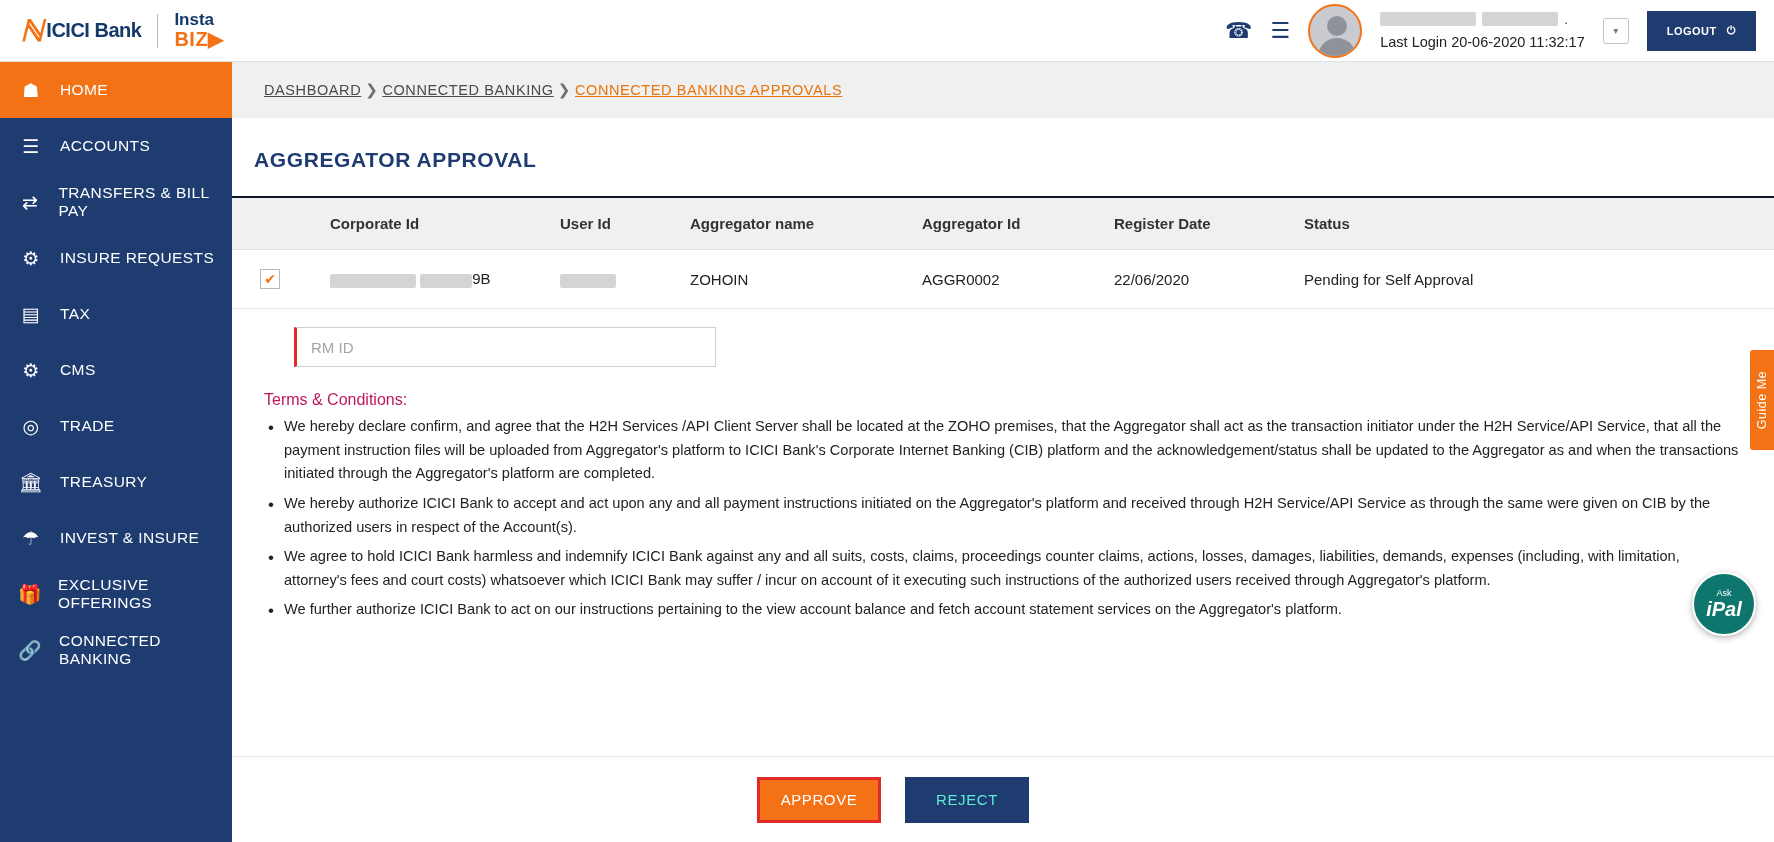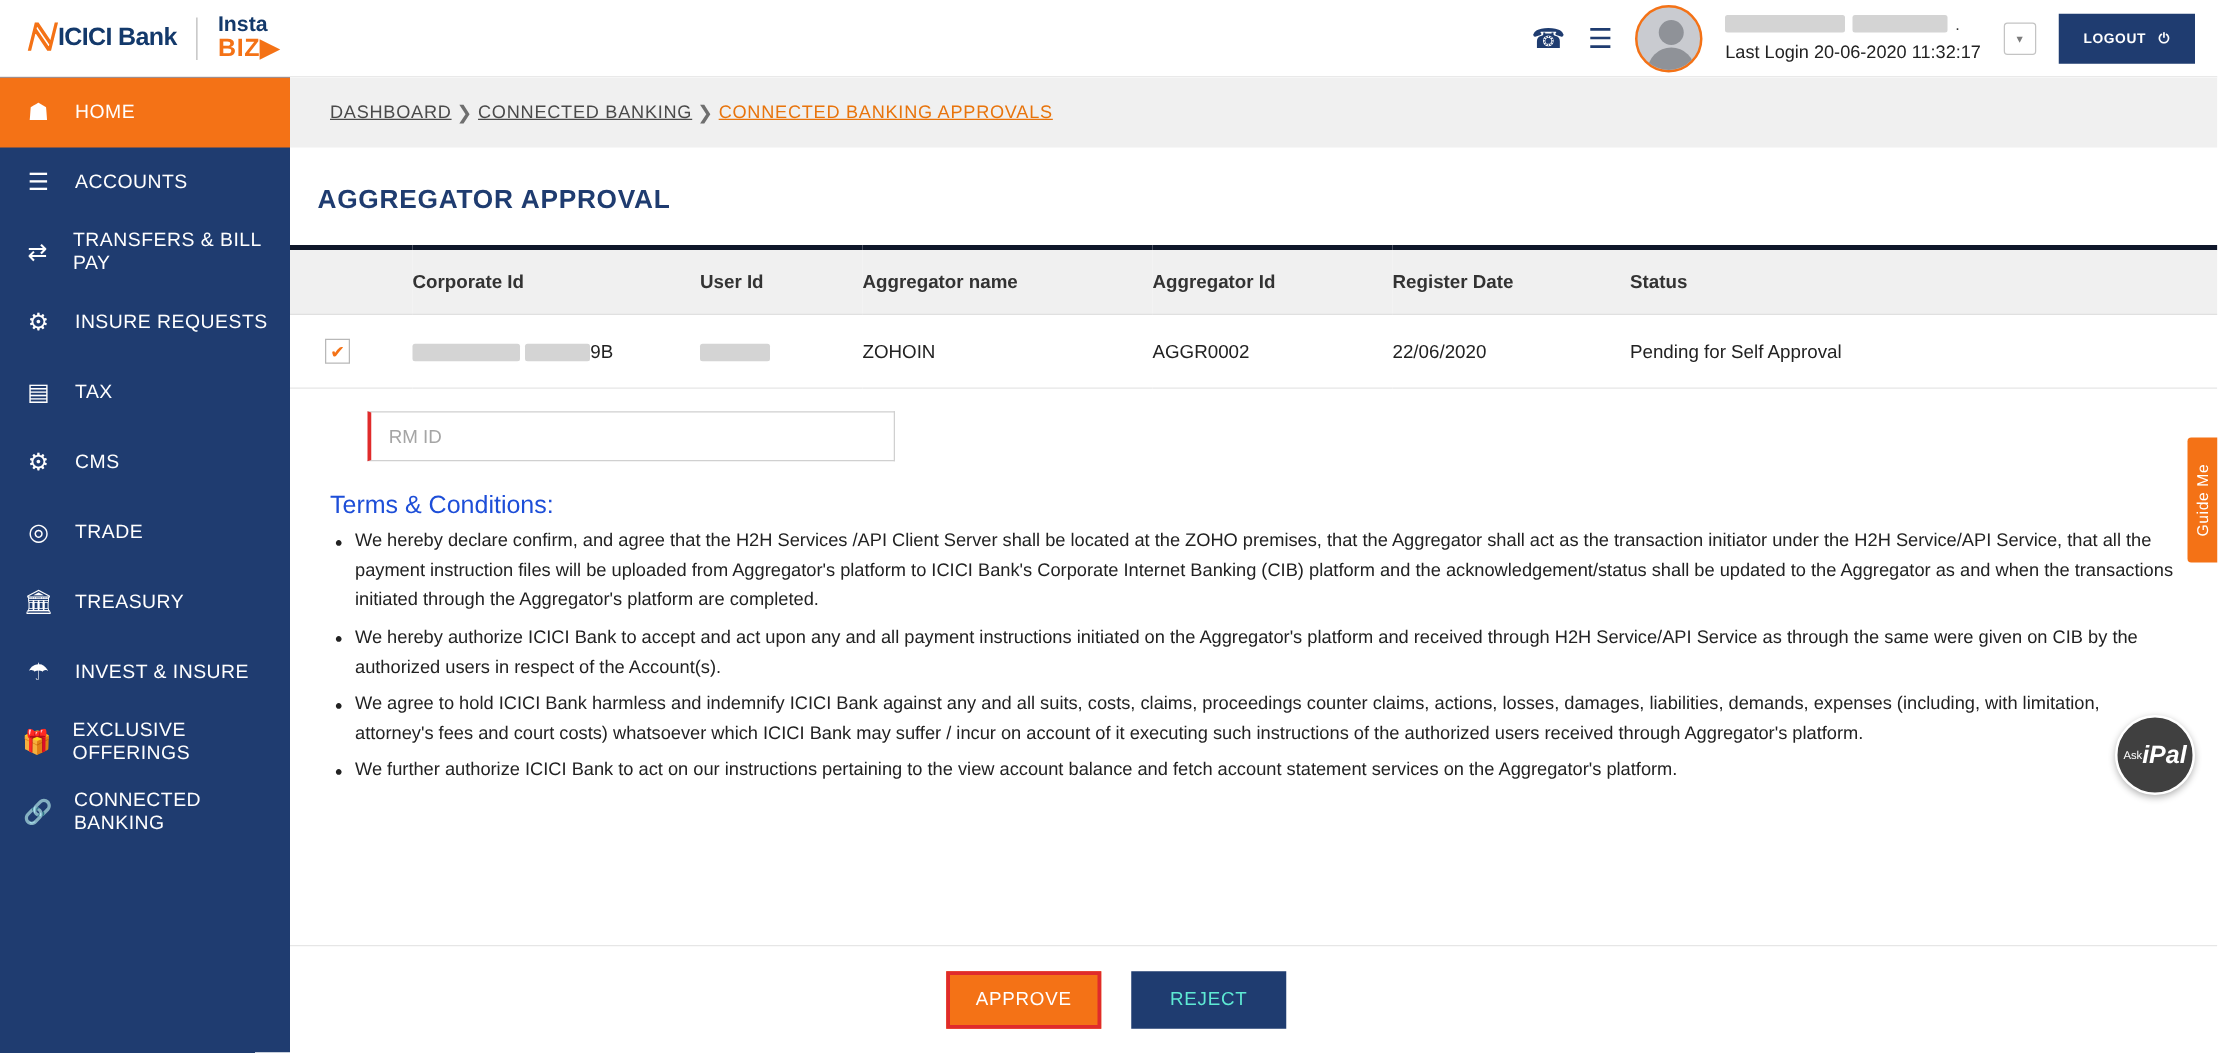--- a/index.html
+++ b/index.html
@@ -88,21 +88,21 @@
   .bc-sep { color: #6f6f6f; font-size: 15px; }
 
   .page-title {
     font-size: 21px; color: #1F3C70; font-weight: bold; letter-spacing: 0.6px;
     padding: 30px 0 24px 22px;
   }
 
   table.grid { width: 100%; border-collapse: collapse; }
   table.grid thead th {
     background: #f0f0f0; text-align: left; font-size: 15px; color: #333;
-    font-weight: bold; padding: 17px 0; border-top: 4px solid #0f172a;
+    font-weight: bold; padding: 17px 0; border-top: 2px solid #0f172a;
     border-bottom: 1px solid #e0e0e0;
   }
   table.grid tbody td {
     padding: 19px 0; font-size: 15px; color: #222; border-bottom: 1px solid #e6e6e6;
   }
   .col-check { width: 98px; padding-left: 28px !important; }
   .col-corp { width: 230px; }
   .col-user { width: 130px; }
   .col-agg { width: 232px; }
   .col-aggid { width: 192px; }
@@ -115,21 +115,21 @@
   }
 
   .rm-row { padding: 18px 0 8px 22px; margin-left: 40px; }
   .rm-input {
     width: 422px; height: 40px; border: 1px solid #d0d0d0; border-left: 3px solid #E02B2B;
     padding: 0 14px; font-size: 15px; color: #9a9a9a; outline: none;
     font-family: "Liberation Sans", sans-serif; background: #fff;
   }
   .rm-input::placeholder { color: #a5a5a5; }
 
-  .terms-head { font-size: 20px; color: #1d4ed8; padding: 16px 0 6px 32px; }
+  .terms-head { font-size: 16px; color: #be185d; padding: 16px 0 6px 32px; }
   ul.terms { margin: 0; padding: 0 34px 0 52px; list-style: none; }
   ul.terms li {
     position: relative; font-size: 14.6px; line-height: 1.62; color: #222;
     margin-bottom: 6px;
   }
   ul.terms li::before {
     content: "\2022"; position: absolute; left: -16px; top: -1px; font-size: 17px; color: #222;
   }
 
   .actions {
@@ -152,22 +152,22 @@
   
   .guide-me {
     position: absolute; right: 0; top: 350px; width: 24px; height: 100px;
     background: #F47216; color: #fff; font-size: 12.5px; letter-spacing: 0.5px;
     display: flex; align-items: center; justify-content: center; cursor: pointer;
     border-radius: 3px 0 0 3px;
   }
   .guide-me span { writing-mode: vertical-rl; transform: rotate(180deg); }
   .ipal {
     position: absolute; right: 18px; bottom: 206px; width: 64px; height: 64px;
-    border-radius: 50%; background: #404040; color: #fff;
-    display: flex; align-items: center; justify-content: center;
+    border-radius: 50%; background: #0f766e; color: #fff;
+    display: flex; flex-direction: column; align-items: center; justify-content: center;
     box-shadow: 0 2px 6px rgba(0,0,0,0.3); cursor: pointer; border: 2px solid #fff;
   }
   .ipal .a { font-size: 9px; line-height: 1; }
   .ipal .b { font-size: 20px; font-weight: bold; font-style: italic; line-height: 1.1; }
 </style>
 </head>
 <body>
 
 <div class="app">
 

